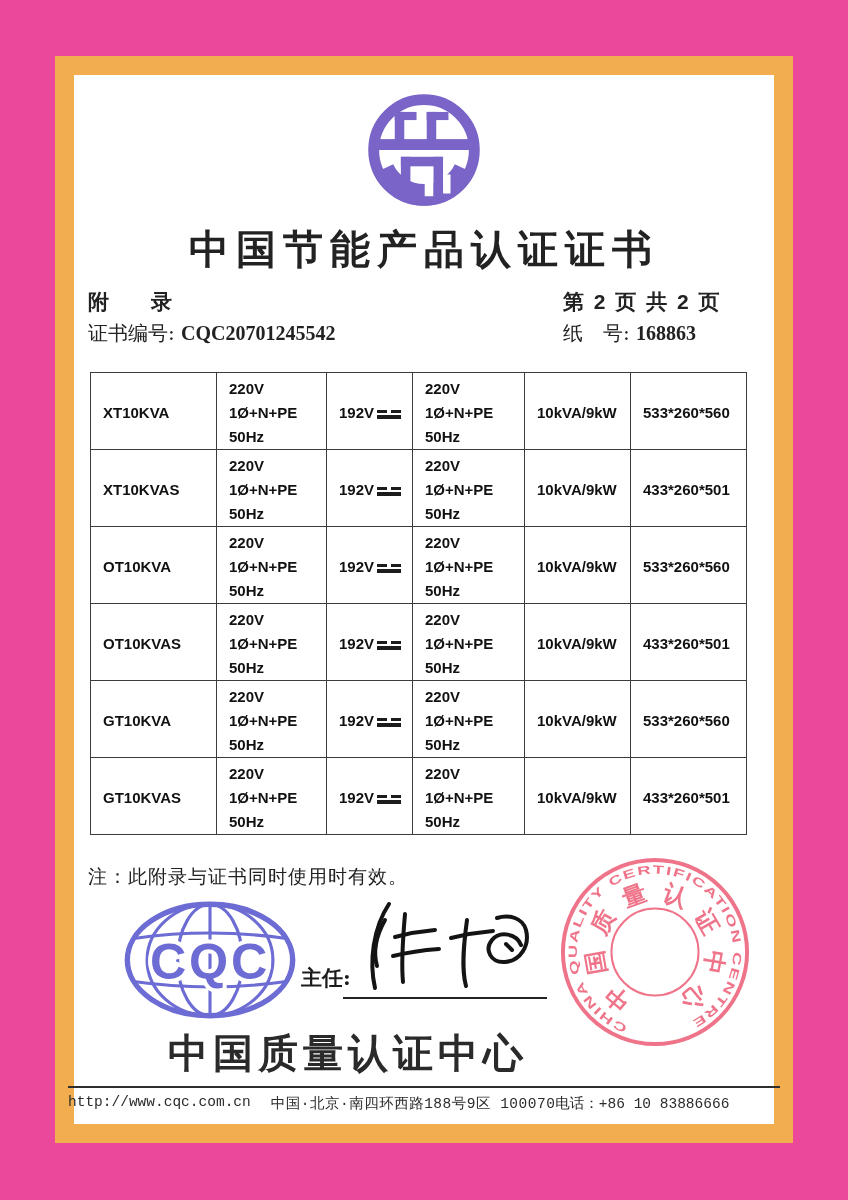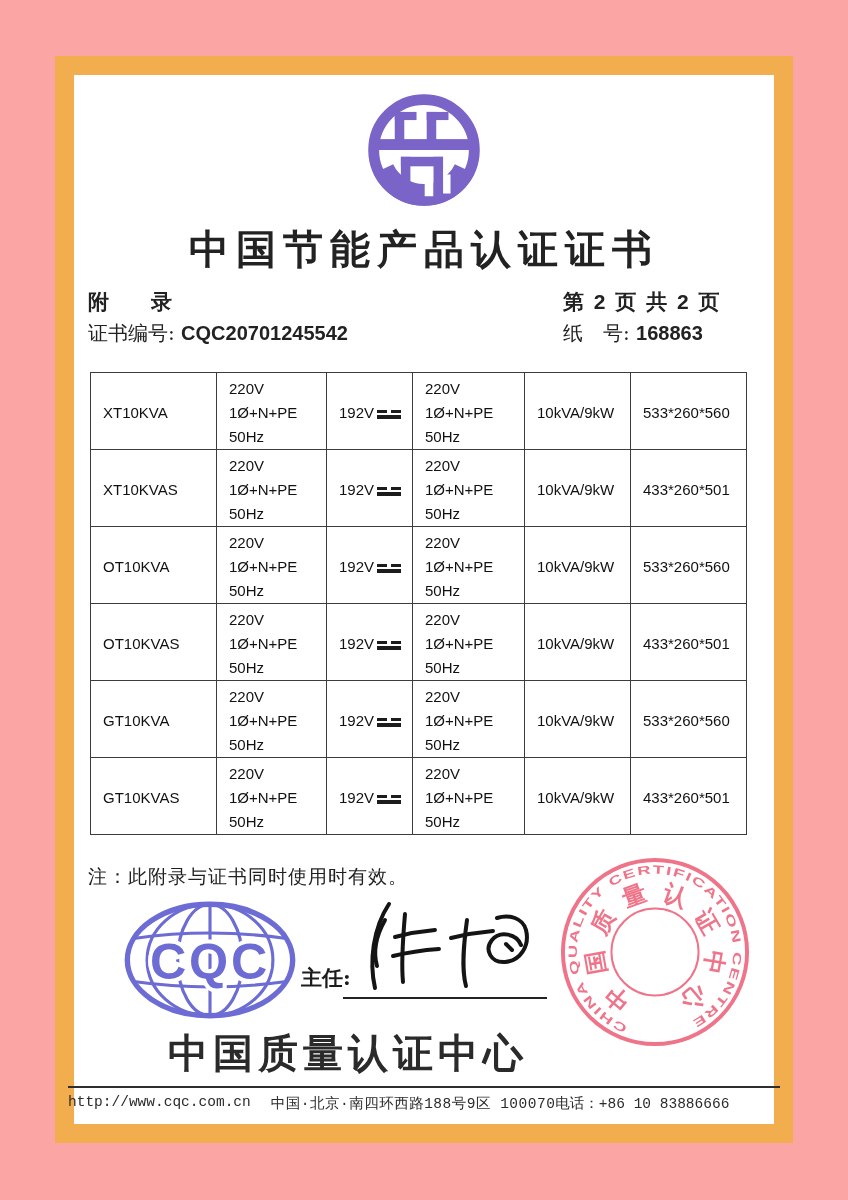--- a/index.html
+++ b/index.html
@@ -1,32 +1,32 @@
 <!DOCTYPE html>
 <html><head>
 <meta charset="utf-8">
 <style>
   html,body{margin:0;padding:0;}
   body{width:848px;height:1200px;background:#ffffff;font-family:"Liberation Sans",sans-serif;color:#1a1a1a;position:relative;overflow:hidden;}
-  .page{position:absolute;inset:0;background:#fca5a5;}
+  .page{position:absolute;inset:0;background:#ec4899;}
   .frame{position:absolute;left:55px;top:56px;right:55px;bottom:57px;border:19px solid #f2ae4e;background:#ffffff;}
 
   
   .logo-wrap{position:absolute;left:356px;top:82px;width:136px;height:136px;}
   .cert-title{position:absolute;left:0;top:222px;width:848px;text-align:center;font-size:40px;font-weight:700;letter-spacing:7px;color:#222;}
 
   .meta-left-1{position:absolute;left:88px;top:288px;font-family:"DejaVu Serif",serif;font-size:21px;font-weight:700;color:#222;}
   .meta-left-2{position:absolute;left:88px;top:320px;font-family:"DejaVu Serif",serif;font-size:20px;color:#222;}
   .meta-right-1{position:absolute;left:563px;top:288px;font-family:Liberation Sans, sans-serif;font-size:21px;font-weight:700;color:#222;letter-spacing:2px;}
   .meta-right-2{position:absolute;left:563px;top:320px;font-family:"DejaVu Serif",serif;font-size:20px;color:#222;}
-  .num{font-family:Liberation Sans, sans-serif;font-weight:600;}
+  .num{font-family:Liberation Serif, serif;font-weight:600;}
 
   
   table.spec{position:absolute;left:90px;top:372px;width:656px;border-collapse:collapse;table-layout:fixed;}
-  table.spec td{border:1.5px solid #3c3c3c;height:66px;font-size:15px;color:#111;padding:4px 4px 0 12px;vertical-align:middle;line-height:24px;font-weight:400;}
+  table.spec td{border:1.5px solid #3c3c3c;height:66px;font-size:15px;color:#111;padding:4px 4px 0 12px;vertical-align:middle;line-height:24px;font-weight:700;}
   table.spec col.c1{width:126px}.spec col.c2{width:110px}.spec col.c3{width:86px}.spec col.c4{width:112px}.spec col.c5{width:106px}.spec col.c6{width:116px}
   .dcsym{display:inline-block;width:24px;vertical-align:-1px;margin-left:3px;}
   .dcsym i{display:block;}
   .dcsym .t{height:3px;margin-bottom:2px;background:repeating-linear-gradient(90deg,#1c1c1c 0 10px,transparent 10px 14px);}
   .dcsym .b{height:4px;background:#1c1c1c;}
 
   
   .note{position:absolute;left:88px;top:864px;font-family:"DejaVu Serif",serif;font-size:19px;letter-spacing:1px;color:#1f1f1f;}
   .cqc-globe{position:absolute;left:120px;top:898px;width:180px;height:124px;}
   .sig-label{position:absolute;left:301px;top:964px;font-family:"DejaVu Serif",serif;font-size:21px;font-weight:700;color:#1c1c1c;}

